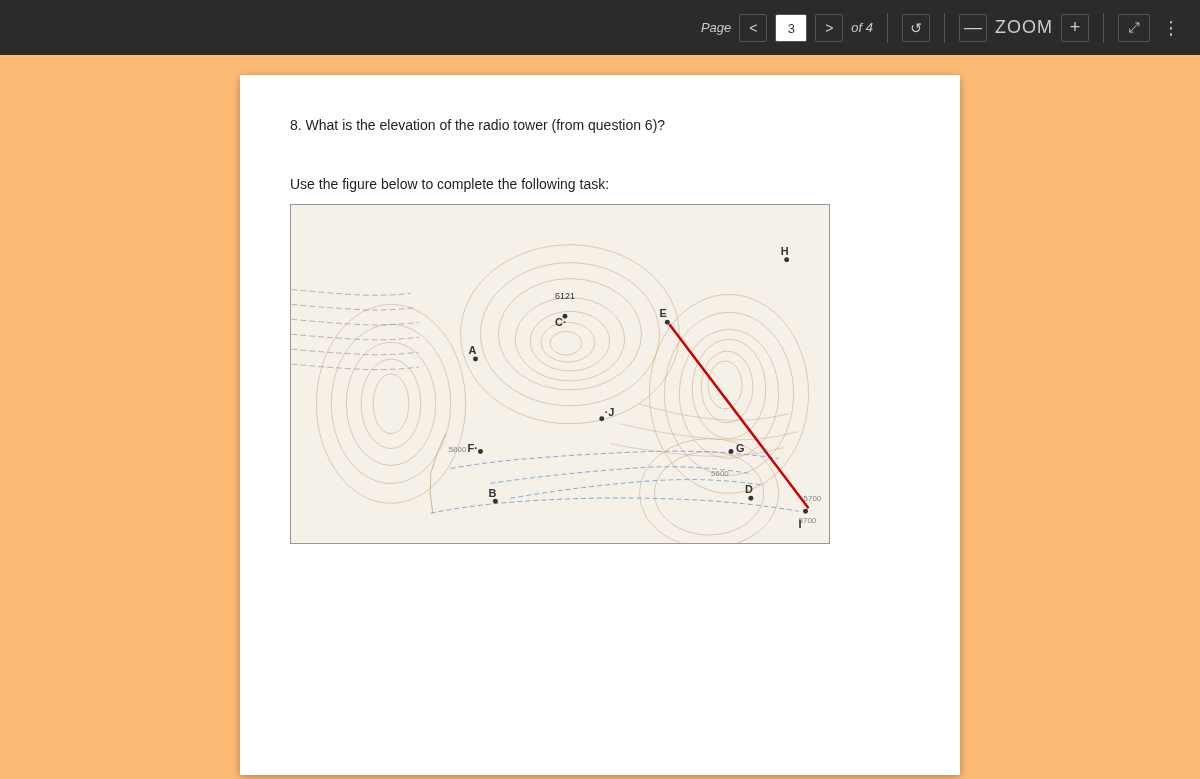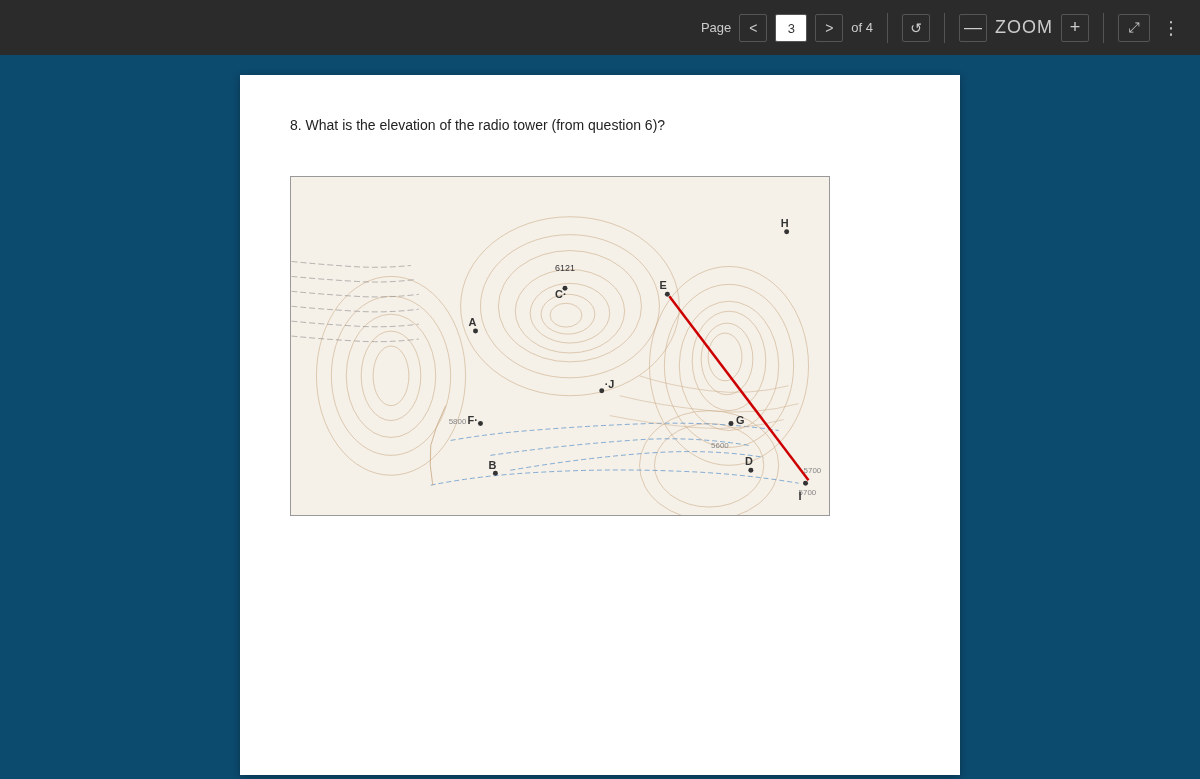--- a/index.html
+++ b/index.html
@@ -18,20 +18,21 @@
       background: #2b2b2b;
       display: flex;
       align-items: center;
       padding: 0 20px;
       gap: 8px;
     }
     .toolbar-spacer { flex: 1; }
     .toolbar-label {
       color: #ccc;
       font-size: 13px;
+      font-style: italic;
     }
     .toolbar-btn {
       background: transparent;
       border: 1px solid #555;
       color: #ccc;
       width: 28px;
       height: 28px;
       display: flex;
       align-items: center;
       justify-content: center;
@@ -91,21 +92,21 @@
       color: #ccc;
       font-size: 18px;
       cursor: pointer;
       margin-left: 4px;
     }
 
     
     #content-area {
       width: 100%;
       height: calc(779px - 55px);
-      background: #0c4a6e;
+      background: #fdba74;
       display: flex;
       justify-content: center;
       overflow-y: auto;
       padding: 20px 16px;
     }
 
     
     #page {
       background: white;
       width: 720px;
@@ -170,20 +171,21 @@
 
 <div id="content-area">
   <div id="page">
 
     <div class="question-block">
       <p class="question">8. What is the elevation of the radio tower (from question 6)?</p>
     </div>
 
 
     <div style="margin-top: 40px;">
+      <p class="figure-label">Use the figure below to complete the following task:</p>
       <div id="map-container">
         
         <svg class="topo-map" viewBox="0 0 540 340" xmlns="http://www.w3.org/2000/svg">
 
           <rect width="540" height="340" fill="#f5f0e8"></rect>
 
           <ellipse cx="100" cy="200" rx="75" ry="100" fill="none" stroke="#c8a882" stroke-width="0.8" opacity="0.7"></ellipse>
           <ellipse cx="100" cy="200" rx="60" ry="80" fill="none" stroke="#c8a882" stroke-width="0.8" opacity="0.7"></ellipse>
           <ellipse cx="100" cy="200" rx="45" ry="62" fill="none" stroke="#c8a882" stroke-width="0.8" opacity="0.7"></ellipse>
           <ellipse cx="100" cy="200" rx="30" ry="45" fill="none" stroke="#c8a882" stroke-width="0.8" opacity="0.7"></ellipse>

